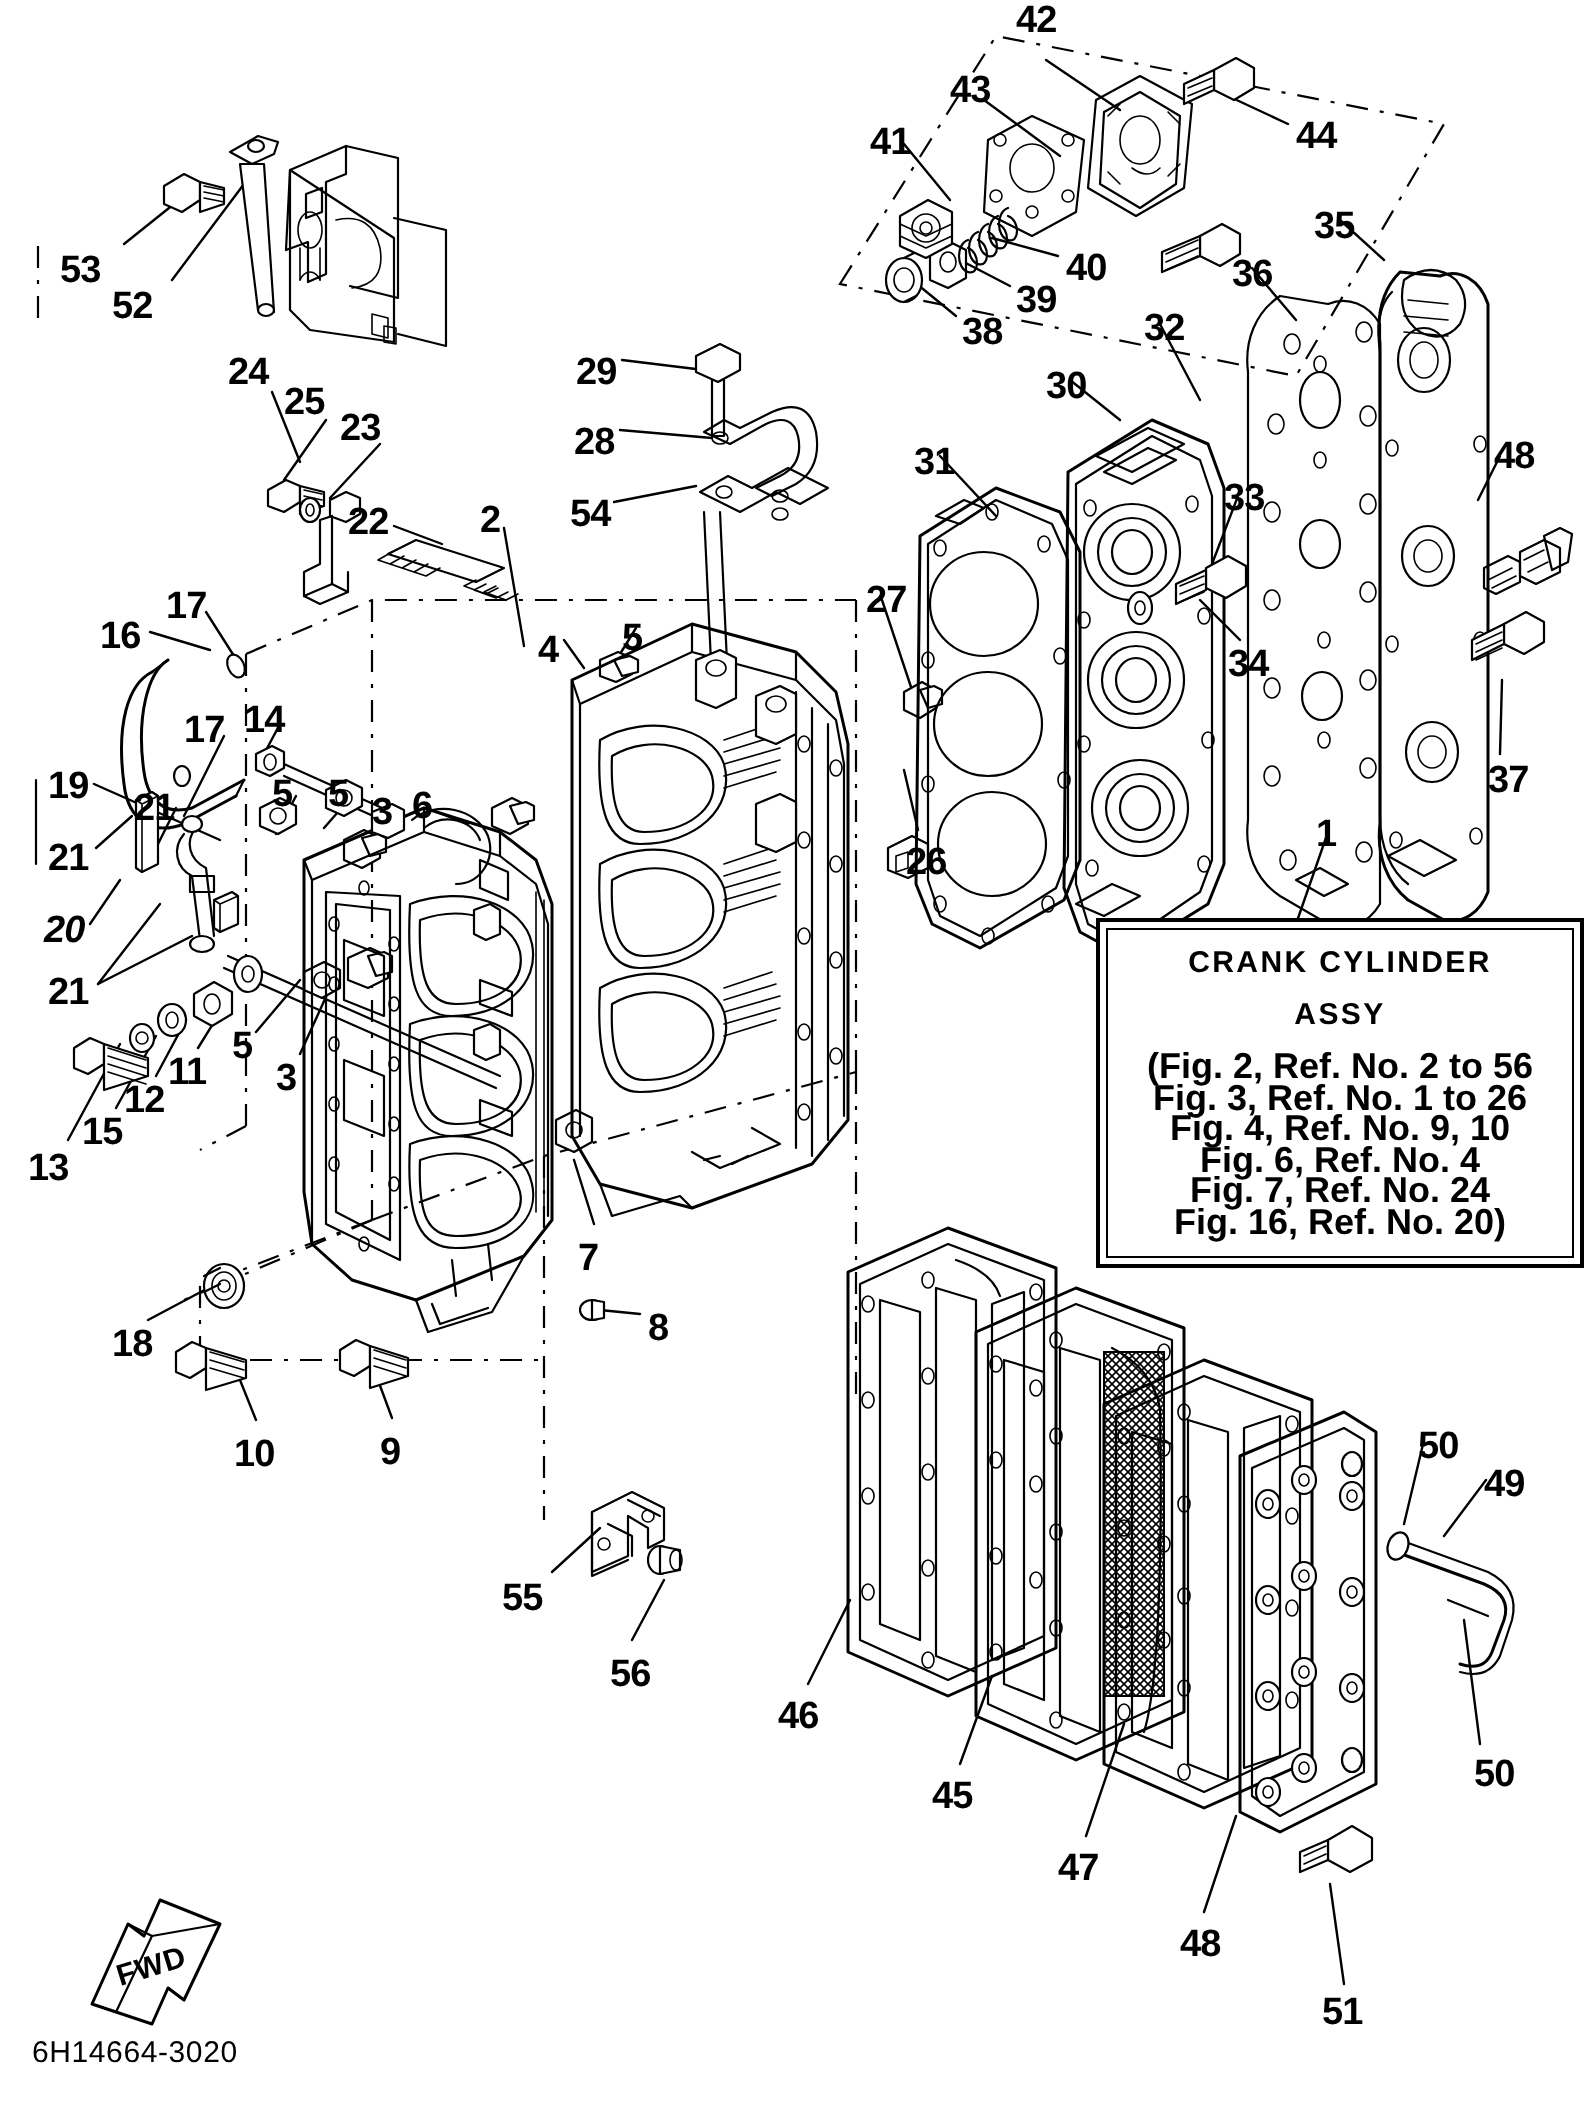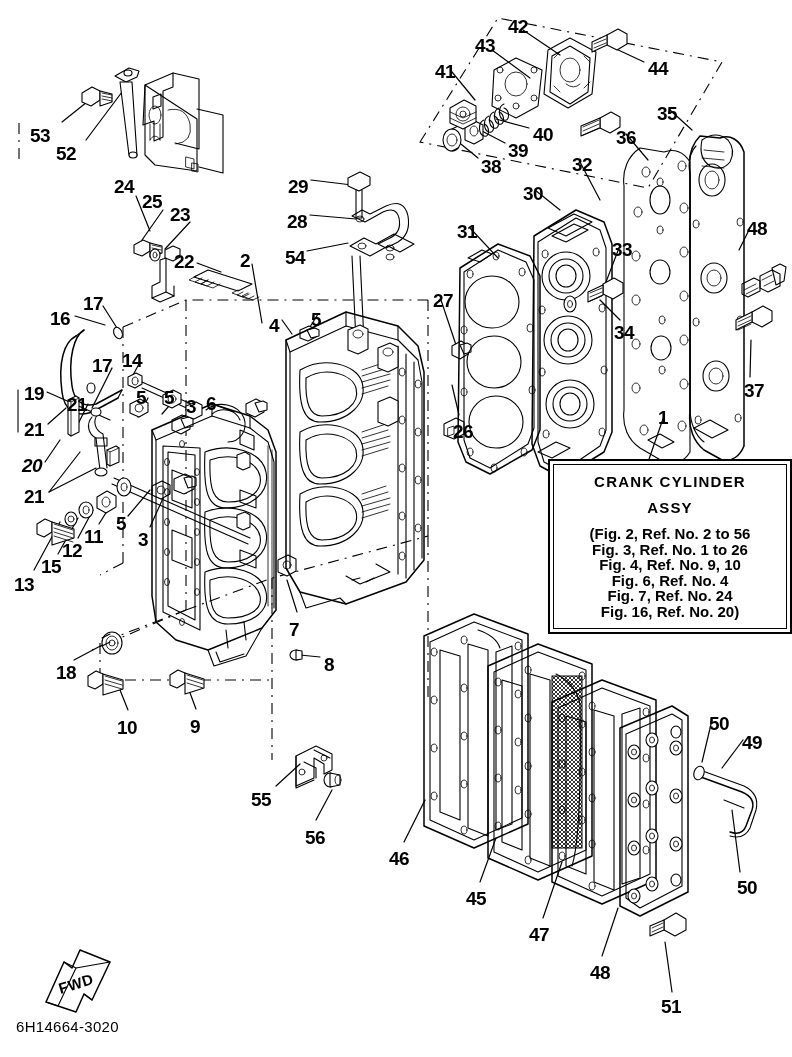--- a/index.html
+++ b/index.html
@@ -55,21 +55,21 @@
   #tb-line2 {
     font-weight: bold;
     font-size: 15px;
     letter-spacing: 1.2px;
     color: #000;
     margin-top: 9px;
   }
   #tb-refs {
     margin-top: 10px;
     font-weight: bold;
-    font-size: 15px;
+    font-size: 18px;
     line-height: 15.5px;
     color: #000;
     text-align: center;
   }
   #partno {
     position: absolute;
     left: 16px; top: 1018px;
     font-size: 15px;
     font-weight: normal;
     letter-spacing: 0.3px;
@@ -808,21 +808,21 @@
       <div class="callout" style="left: 289px; top: 620px;">7</div>
       <div class="callout" style="left: 324px; top: 655px;">8</div>
       <div class="callout" style="left: 251px; top: 790px;">55</div>
       <div class="callout" style="left: 305px; top: 828px;">56</div>
       <div class="callout" style="left: 288px; top: 177px;">29</div>
       <div class="callout" style="left: 287px; top: 212px;">28</div>
       <div class="callout" style="left: 285px; top: 248px;">54</div>
       <div class="callout" style="left: 433px; top: 291px;">27</div>
       <div class="callout" style="left: 453px; top: 422px;">26</div>
       <div class="callout" style="left: 435px; top: 62px;">41</div>
-      <div class="callout" style="left: 508px; top: 17px; text-align: right;">42</div>
+      <div class="callout" style="left: 508px; top: 1px; text-align: right;">42</div>
       <div class="callout" style="left: 475px; top: 36px;">43</div>
       <div class="callout" style="left: 648px; top: 59px;">44</div>
       <div class="callout" style="left: 533px; top: 125px;">40</div>
       <div class="callout" style="left: 508px; top: 141px;">39</div>
       <div class="callout" style="left: 481px; top: 157px;">38</div>
       <div class="callout" style="left: 657px; top: 104px;">35</div>
       <div class="callout" style="left: 616px; top: 128px;">36</div>
       <div class="callout" style="left: 572px; top: 155px;">32</div>
       <div class="callout" style="left: 523px; top: 184px;">30</div>
       <div class="callout" style="left: 457px; top: 222px;">31</div>

